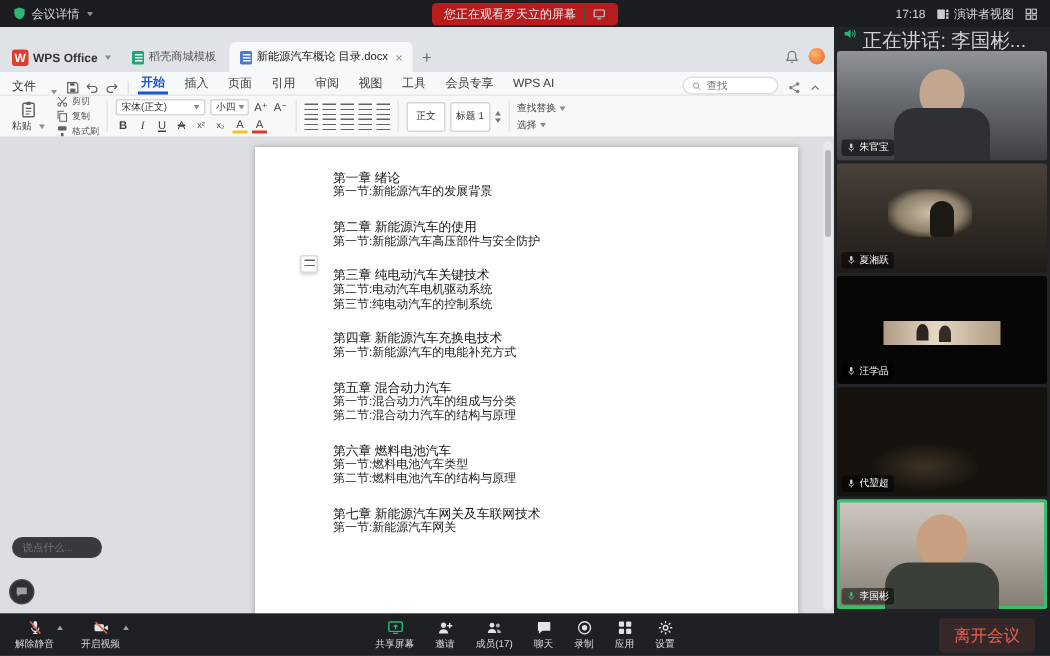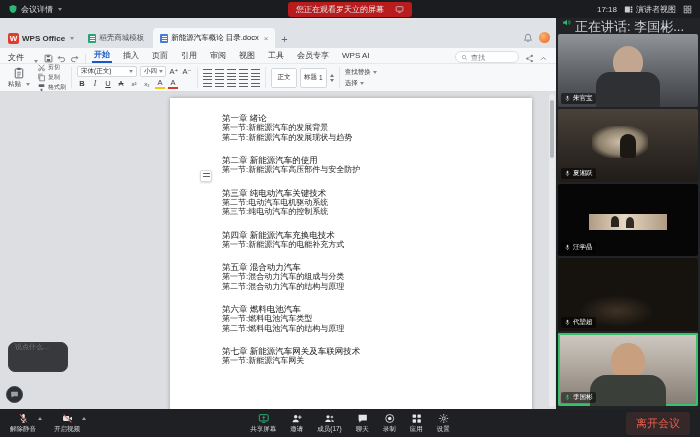--- a/index.html
+++ b/index.html
@@ -100,21 +100,21 @@
   .v3 .fig::after{left:38%;top:45%;width:8px;height:11px;border-radius:50% 50% 0 0;background:#2a241e;box-shadow:15px 1px 0 0 #332c24}
   .v4{background:#16130f}
   .v4 .fig::before{left:16%;bottom:6%;width:74px;height:32px;background:radial-gradient(ellipse,#3f3225 0%,rgba(0,0,0,0) 70%)}
   .v5{background:linear-gradient(180deg,#cfc9c2 0%,#b3aba2 42%,#837b72 100%)}
   .v5 .fig::before{left:50%;top:14%;width:34px;height:36px;margin-left:-17px;border-radius:50% 50% 46% 46%;background:#c89f7f}
   .v5 .fig::after{left:50%;top:58%;width:76px;height:40px;margin-left:-38px;border-radius:16px 16px 0 0;background:#3b3f3a}
   .nameplate{position:absolute;left:3px;bottom:3px;display:flex;align-items:center;gap:2px;background:rgba(0,0,0,.5);border-radius:2px;padding:1px 3px;font-size:6.5px;color:#fff;z-index:2}
   .nameplate .ic{width:7px;height:7px}
 
   
-  .chat-pill{position:absolute;left:8px;bottom:65px;width:60px;height:30px;background:rgba(32,34,38,.88);border:1px solid #3a3d42;border-radius:7px;display:flex;align-items:flex-start;padding:0 6px;z-index:30}
+  .chat-pill{position:absolute;left:8px;bottom:65px;width:60px;height:14px;background:rgba(32,34,38,.88);border:1px solid #3a3d42;border-radius:7px;display:flex;align-items:center;padding:0 6px;z-index:30}
   .chat-pill input{background:transparent;border:0;outline:0;color:#9aa0a6;font-size:7px;width:100%}
   .chat-bubble-btn{position:absolute;left:6px;bottom:34px;width:17px;height:17px;border-radius:50%;background:#2c2f33;border:1px solid #45484d;display:flex;align-items:center;justify-content:center;z-index:30}
 
   
   .bottombar{position:absolute;left:0;right:0;bottom:0;height:28px;background:#1e2024;z-index:40;display:flex;align-items:center}
   .bb-left{position:absolute;left:10px;display:flex;gap:12px;align-items:center}
   .bb-center{position:absolute;left:50%;transform:translateX(-50%);display:flex;gap:14px;align-items:center}
   .bb-item{display:flex;flex-direction:column;align-items:center;gap:1px;color:#d8dadd;font-size:6.5px;white-space:nowrap}
   .bb-item .ic{width:11px;height:11px;color:#e2e4e7}
   .bb-wrap{display:flex;align-items:flex-start;gap:2px}
@@ -380,21 +380,20 @@
             </span>
         </div>
       </div>
 
       <div class="wps-canvas">
         <div class="page">
           <div class="doc" id="doc-content">
               <div class="chap">
                 <div class="chap-title">第一章 绪论</div>
                 <div class="sec">第一节:新能源汽车的发展背景</div>
-                <div class="sec">第二节:新能源汽车的发展现状与趋势</div>
               </div>
               <div class="chap">
                 <div class="chap-title">第二章 新能源汽车的使用</div>
                 <div class="sec">第一节:新能源汽车高压部件与安全防护</div>
               </div>
               <div class="chap">
                 <div class="chap-title">第三章 纯电动汽车关键技术</div>
                 <div class="sec">第二节:电动汽车电机驱动系统</div>
                 <div class="sec">第三节:纯电动汽车的控制系统</div>
               </div>

